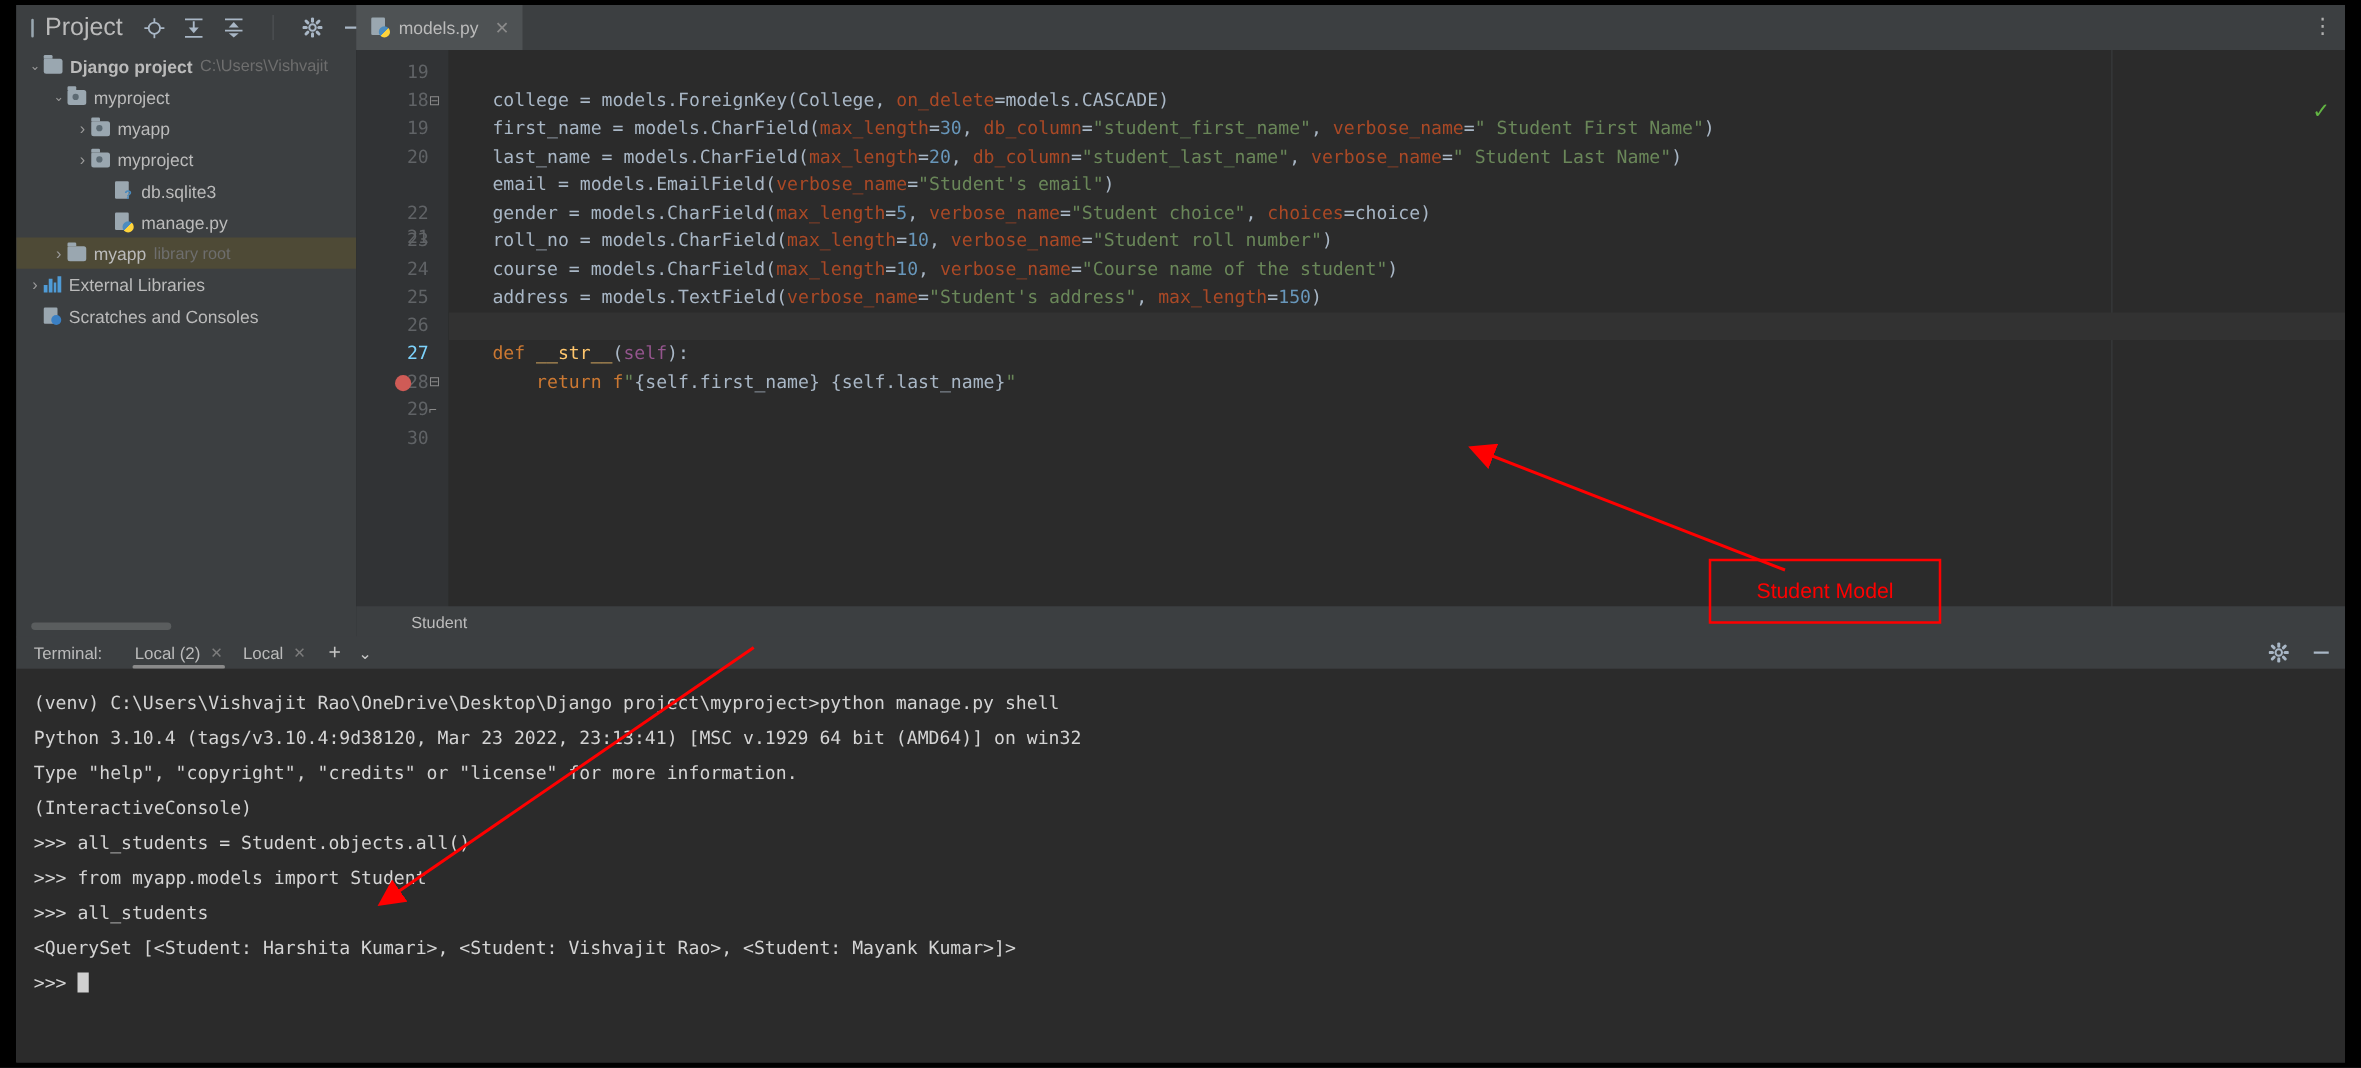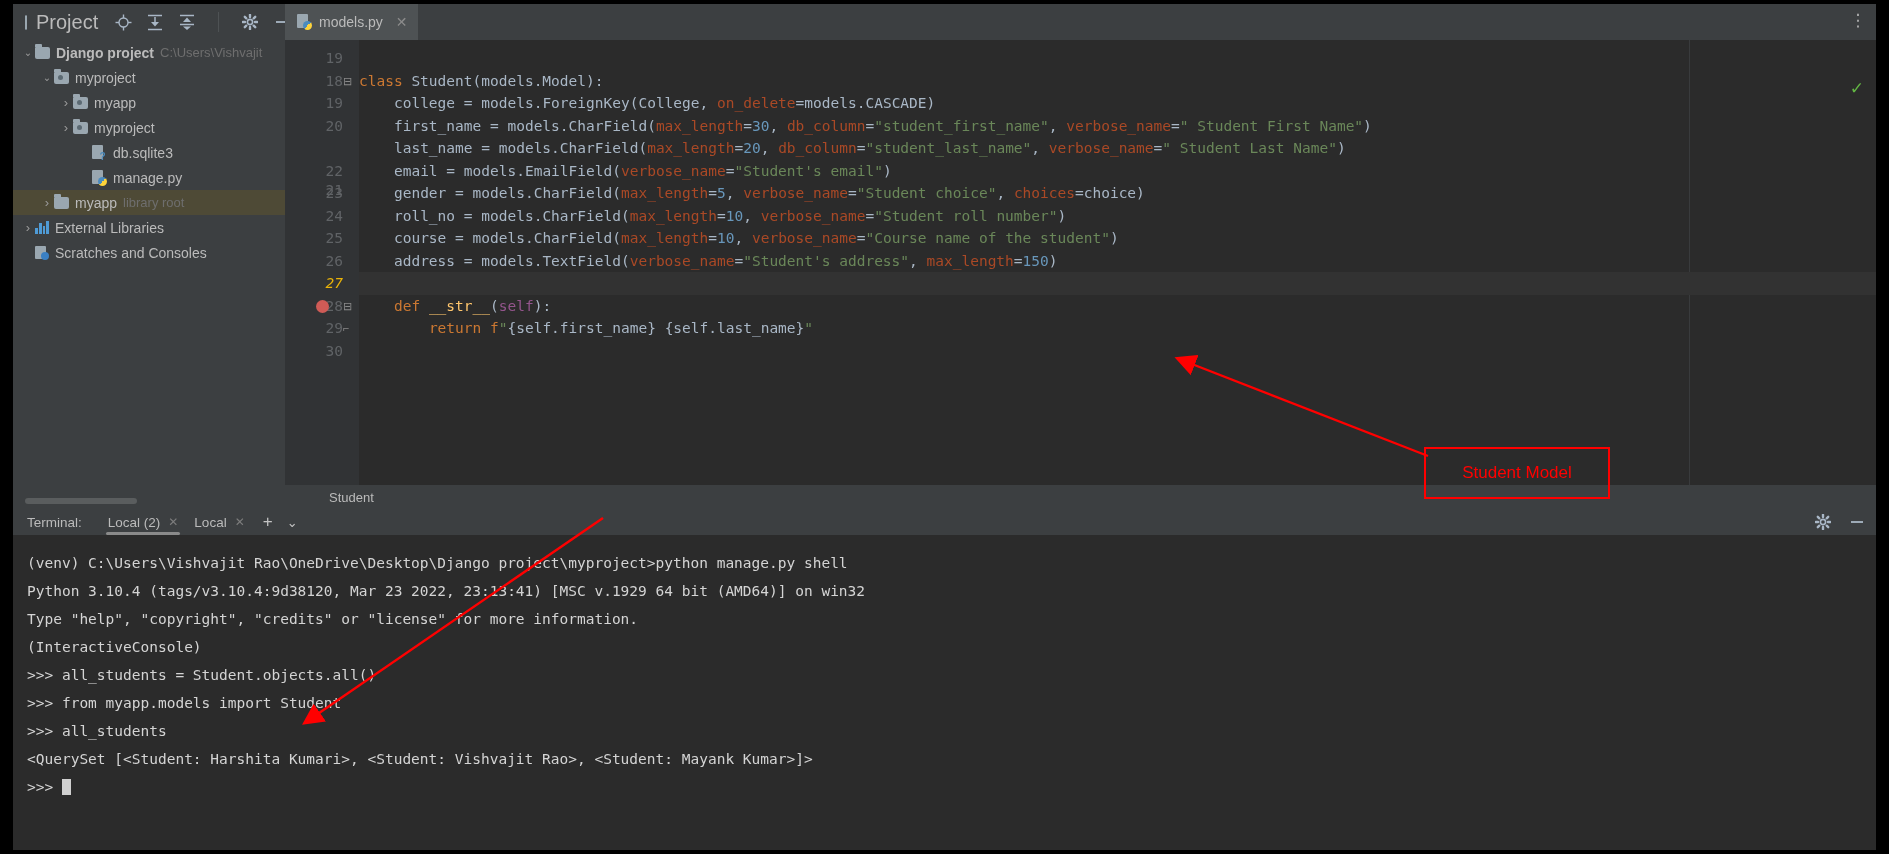--- a/index.html
+++ b/index.html
@@ -48,21 +48,21 @@
   .scr .sd{position:absolute;right:0;bottom:0;width:8px;height:8px;border-radius:50%;background:#3b80c4;}
   .hscroll{position:absolute;left:12px;bottom:6px;width:112px;height:6px;background:#5a5d5e;border-radius:3px;}
 
   
   .editor{position:absolute;left:272px;top:36px;right:0;bottom:340px;background:#2b2b2b;}
   .gutter{position:absolute;left:0;top:0;width:74px;bottom:0;background:#313335;}
   .code{position:absolute;left:74px;top:0;right:0;bottom:0;background:#2b2b2b;overflow:hidden;}
   .cline{height:22.5px;line-height:22.5px;font-family:"DejaVu Sans Mono",monospace;font-size:14.5px;white-space:pre;position:relative;}
   .cline.hl{background:#323232;}
   .ln{position:absolute;left:0;width:58px;text-align:right;color:#606366;font-family:"DejaVu Sans Mono",monospace;font-size:14.5px;height:22.5px;line-height:22.5px;}
-  .ln.cur{color:#eab308;font-style:italic;}
+  .ln.cur{color:#7dd3fc;}
   .vline{position:absolute;left:1330px;top:0;bottom:0;width:1px;background:#393b3d;}
   .check{position:absolute;right:12px;top:38px;color:#62b543;font-size:17px;}
 
   
   .kw{color:#cc7832;} .fn{color:#ffc66d;} .str{color:#6a8759;}
   .num{color:#6897bb;} .kwarg{color:#aa4926;}
   .self{color:#94558d;} .plain{color:#a9b7c6;} .fexp{color:#a9b7c6;}
   .brace{color:#a9b7c6;}
 
   
@@ -78,21 +78,21 @@
   .tchev{color:#c4c4c4;font-size:13px;margin-left:14px;cursor:pointer;}
   .termright{position:absolute;right:10px;display:flex;gap:16px;align-items:center;}
   .termconsole{position:absolute;left:0;right:0;bottom:0;height:315px;background:#2b2b2b;padding:14px 0 0 14px;box-sizing:border-box;}
   .tline{font-family:"DejaVu Sans Mono",monospace;font-size:14.5px;color:#d4d4d4;line-height:28px;white-space:pre;}
   .caret{display:inline-block;width:9px;height:16px;background:#d0d0d0;vertical-align:-3px;}
 
   
   .anno{position:absolute;border:2px solid #ff0000;color:#ff0000;display:flex;align-items:center;justify-content:center;text-align:center;
         font-family:"Liberation Sans",sans-serif;line-height:1.18;pointer-events:none;}
   .anno-a{left:535px;top:448px;width:155px;height:66px;font-size:17px;}
-  .anno-b{left:1411px;top:443px;width:182px;height:48px;font-size:17px;}
+  .anno-b{left:1354px;top:443px;width:182px;height:48px;font-size:17px;}
   svg.arrows{position:absolute;left:0;top:0;width:1863px;height:846px;pointer-events:none;}
 </style>
 </head>
 <body>
 
 <div class="app">
 
   <div class="topbar">
     <div class="tb-left">
       <span class="proj-ic"></span>
@@ -245,21 +245,20 @@
         <div class="ln" style="top: 299.5px;">30</div>
         <div class="foldg" style="position: absolute; top: 29.5px; left: 58px; height: 22.5px; line-height: 22.5px; color: rgb(138, 138, 138); font-size: 11px;">⊟</div>
         <div class="foldg" style="position: absolute; top: 254.5px; left: 58px; height: 22.5px; line-height: 22.5px; color: rgb(138, 138, 138); font-size: 11px;">⊟</div>
         <div class="foldg" style="position: absolute; top: 277px; left: 58px; height: 22.5px; line-height: 22.5px; color: rgb(138, 138, 138); font-size: 11px;">⌐</div>
         <div style="position: absolute; left: 31px; width: 13px; height: 13px; border-radius: 50%; background: rgb(207, 91, 86); top: 259.5px;"></div>
       </div>
     <div class="code">
       <div class="vline"></div>
       <div id="codebody">
           <div class="cline" style="margin-top: 7px;"></div>
-          <div class="cline" style="margin-top: 0px;"><span class="kw">class</span><span class="plain"> </span><span class="plain">Student</span><span class="plain">(</span><span class="plain">models</span><span class="plain">.</span><span class="plain">Model</span><span class="plain">)</span><span class="plain">:</span></div>
           <div class="cline" style="margin-top: 0px;"><span class="plain"> </span><span class="plain"> </span><span class="plain"> </span><span class="plain"> </span><span class="plain">college</span><span class="plain"> </span><span class="plain">=</span><span class="plain"> </span><span class="plain">models</span><span class="plain">.</span><span class="plain">ForeignKey</span><span class="plain">(</span><span class="plain">College</span><span class="plain">,</span><span class="plain"> </span><span class="kwarg">on_delete</span><span class="plain">=</span><span class="plain">models</span><span class="plain">.</span><span class="plain">CASCADE</span><span class="plain">)</span></div>
           <div class="cline" style="margin-top: 0px;"><span class="plain"> </span><span class="plain"> </span><span class="plain"> </span><span class="plain"> </span><span class="plain">first_name</span><span class="plain"> </span><span class="plain">=</span><span class="plain"> </span><span class="plain">models</span><span class="plain">.</span><span class="plain">CharField</span><span class="plain">(</span><span class="kwarg">max_length</span><span class="plain">=</span><span class="num">30</span><span class="plain">,</span><span class="plain"> </span><span class="kwarg">db_column</span><span class="plain">=</span><span class="str">"student_first_name"</span><span class="plain">,</span><span class="plain"> </span><span class="kwarg">verbose_name</span><span class="plain">=</span><span class="str">" Student First Name"</span><span class="plain">)</span></div>
           <div class="cline" style="margin-top: 0px;"><span class="plain"> </span><span class="plain"> </span><span class="plain"> </span><span class="plain"> </span><span class="plain">last_name</span><span class="plain"> </span><span class="plain">=</span><span class="plain"> </span><span class="plain">models</span><span class="plain">.</span><span class="plain">CharField</span><span class="plain">(</span><span class="kwarg">max_length</span><span class="plain">=</span><span class="num">20</span><span class="plain">,</span><span class="plain"> </span><span class="kwarg">db_column</span><span class="plain">=</span><span class="str">"student_last_name"</span><span class="plain">,</span><span class="plain"> </span><span class="kwarg">verbose_name</span><span class="plain">=</span><span class="str">" Student Last Name"</span><span class="plain">)</span></div>
           <div class="cline" style="margin-top: 0px;"><span class="plain"> </span><span class="plain"> </span><span class="plain"> </span><span class="plain"> </span><span class="plain">email</span><span class="plain"> </span><span class="plain">=</span><span class="plain"> </span><span class="plain">models</span><span class="plain">.</span><span class="plain">EmailField</span><span class="plain">(</span><span class="kwarg">verbose_name</span><span class="plain">=</span><span class="str">"Student's email"</span><span class="plain">)</span></div>
           <div class="cline" style="margin-top: 0px;"><span class="plain"> </span><span class="plain"> </span><span class="plain"> </span><span class="plain"> </span><span class="plain">gender</span><span class="plain"> </span><span class="plain">=</span><span class="plain"> </span><span class="plain">models</span><span class="plain">.</span><span class="plain">CharField</span><span class="plain">(</span><span class="kwarg">max_length</span><span class="plain">=</span><span class="num">5</span><span class="plain">,</span><span class="plain"> </span><span class="kwarg">verbose_name</span><span class="plain">=</span><span class="str">"Student choice"</span><span class="plain">,</span><span class="plain"> </span><span class="kwarg">choices</span><span class="plain">=</span><span class="plain">choice</span><span class="plain">)</span></div>
           <div class="cline" style="margin-top: 0px;"><span class="plain"> </span><span class="plain"> </span><span class="plain"> </span><span class="plain"> </span><span class="plain">roll_no</span><span class="plain"> </span><span class="plain">=</span><span class="plain"> </span><span class="plain">models</span><span class="plain">.</span><span class="plain">CharField</span><span class="plain">(</span><span class="kwarg">max_length</span><span class="plain">=</span><span class="num">10</span><span class="plain">,</span><span class="plain"> </span><span class="kwarg">verbose_name</span><span class="plain">=</span><span class="str">"Student roll number"</span><span class="plain">)</span></div>
           <div class="cline" style="margin-top: 0px;"><span class="plain"> </span><span class="plain"> </span><span class="plain"> </span><span class="plain"> </span><span class="plain">course</span><span class="plain"> </span><span class="plain">=</span><span class="plain"> </span><span class="plain">models</span><span class="plain">.</span><span class="plain">CharField</span><span class="plain">(</span><span class="kwarg">max_length</span><span class="plain">=</span><span class="num">10</span><span class="plain">,</span><span class="plain"> </span><span class="kwarg">verbose_name</span><span class="plain">=</span><span class="str">"Course name of the student"</span><span class="plain">)</span></div>
           <div class="cline" style="margin-top: 0px;"><span class="plain"> </span><span class="plain"> </span><span class="plain"> </span><span class="plain"> </span><span class="plain">address</span><span class="plain"> </span><span class="plain">=</span><span class="plain"> </span><span class="plain">models</span><span class="plain">.</span><span class="plain">TextField</span><span class="plain">(</span><span class="kwarg">verbose_name</span><span class="plain">=</span><span class="str">"Student's address"</span><span class="plain">,</span><span class="plain"> </span><span class="kwarg">max_length</span><span class="plain">=</span><span class="num">150</span><span class="plain">)</span></div>
           <div class="cline hl" style="margin-top: 0px;"></div>
           <div class="cline" style="margin-top: 0px;"><span class="plain"> </span><span class="plain"> </span><span class="plain"> </span><span class="plain"> </span><span class="kw">def</span><span class="plain"> </span><span class="fn">__str__</span><span class="plain">(</span><span class="self">self</span><span class="plain">)</span><span class="plain">:</span></div>

